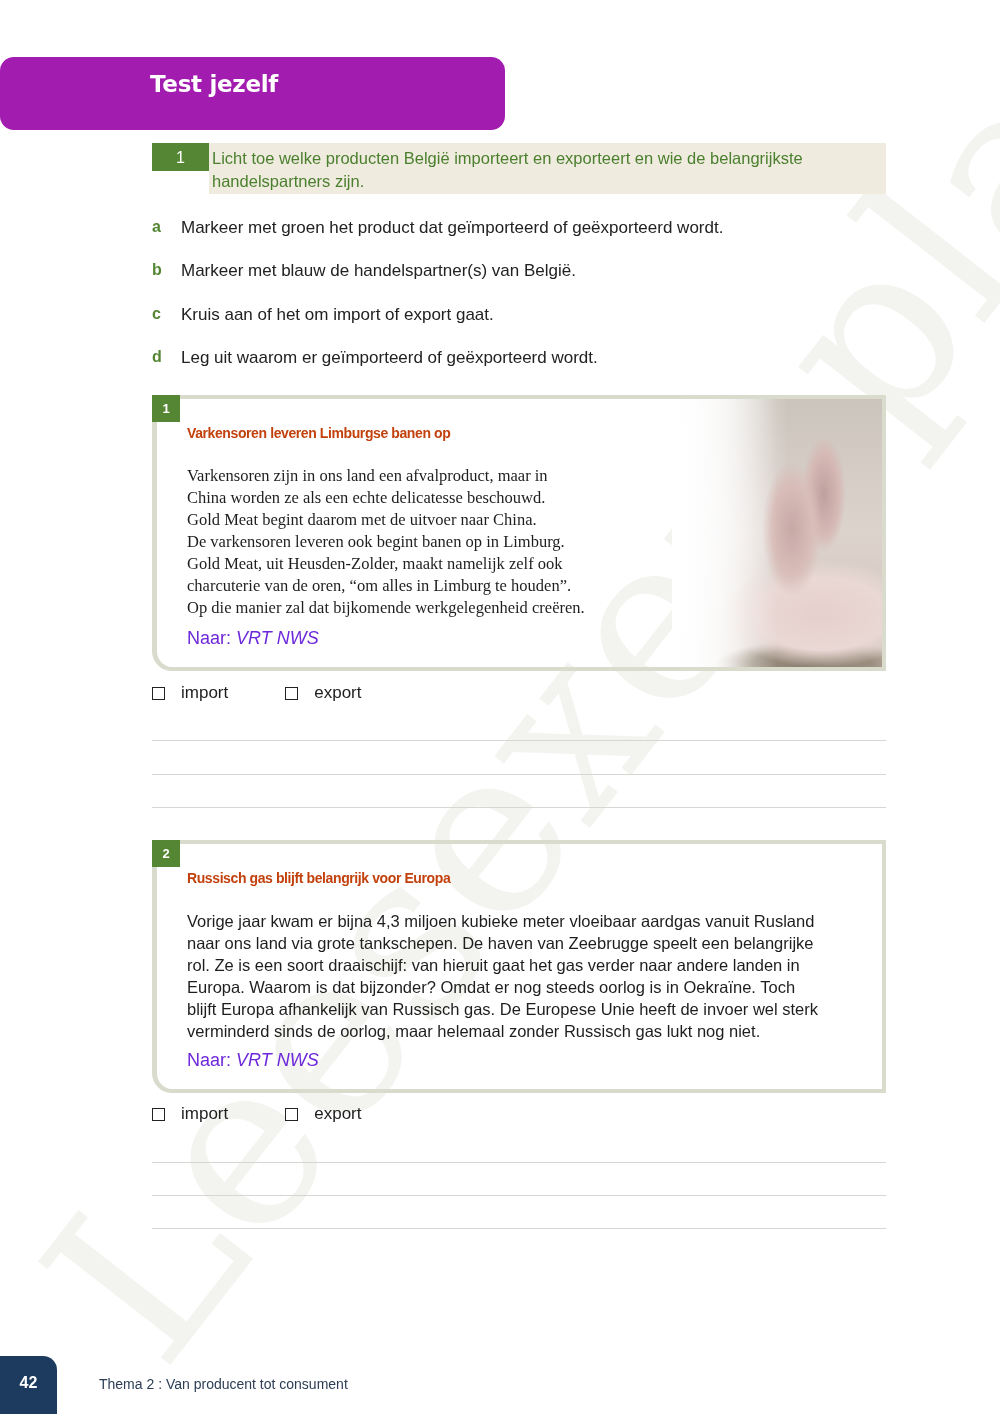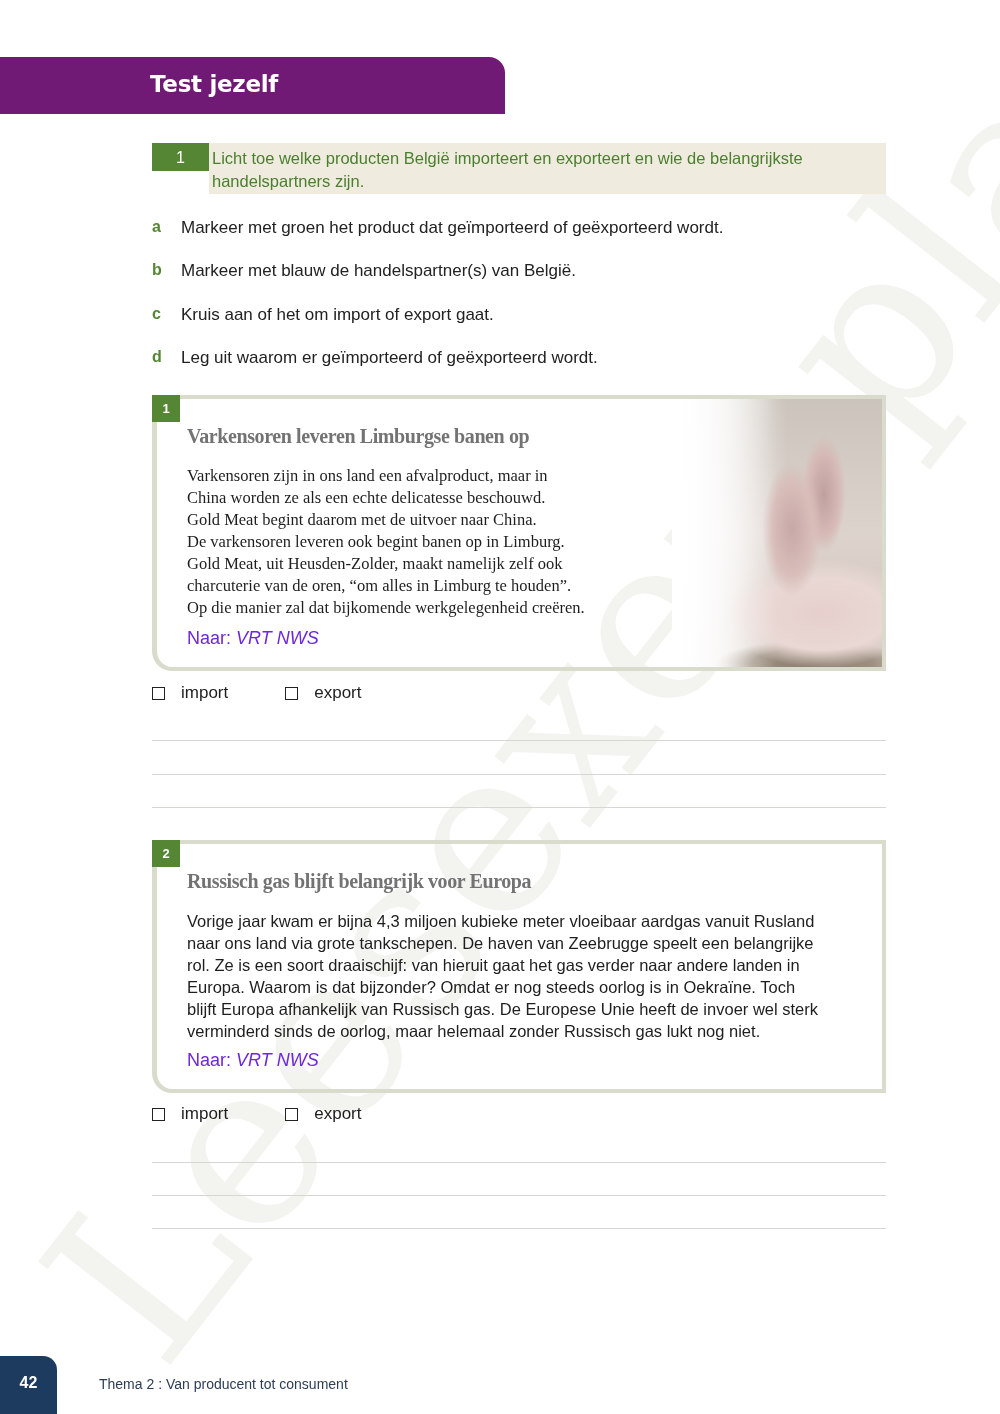--- a/index.html
+++ b/index.html
@@ -8,22 +8,22 @@
 
     .watermark {
       position: absolute; left: 30px; top: 680px;
       transform: rotate(-52deg); transform-origin: center;
       font-family: "DejaVu Serif", serif; font-size: 230px; color: #f3f3f0;
       white-space: nowrap; letter-spacing: 2px; z-index: 0; pointer-events: none;
       width: 1300px; margin-left: -180px;
     }
 
     .header-band {
-      position: absolute; left: 0; top: 57px; width: 505px; height: 57px;
-      background: #701a75; border-top-right-radius: 16px; z-index: 1;
+      position: absolute; left: 0; top: 57px; width: 505px; height: 73px;
+      background: #a21caf; border-top-right-radius: 16px; z-index: 1; border-radius: 14px;
     }
     .header-title {
       position: absolute; left: 150px; top: 14px; color: #fff;
       font-family: "DejaVu Sans", sans-serif; font-weight: bold; font-size: 23px; letter-spacing: -0.3px;
     }
 
     .task {
       position: absolute; left: 152px; top: 143px; width: 734px; height: 51px; z-index: 1;
     }
     .task-num {
@@ -42,22 +42,22 @@
     .source-box {
       position: absolute; left: 152px; width: 734px; z-index: 1;
       border: 4px solid #d9dccd; border-left-width: 5px; border-bottom-left-radius: 20px;
       background: transparent;
     }
     .box-num {
       position: absolute; left: -5px; top: -4px; width: 28px; height: 27px; background: #548633;
       color: #fff; font-weight: bold; font-size: 13px; text-align: center; line-height: 27px;
     }
     .box-title {
-      position: absolute; left: 30px; color: #737373; font-family: Liberation Serif, serif;
-      font-weight: bold; font-size: 20px; letter-spacing: -0.4px;
+      position: absolute; left: 30px; color: #c2410c; font-family: Liberation Sans, sans-serif;
+      font-weight: bold; font-size: 14px; letter-spacing: -0.4px;
     }
     .box-body {
       position: absolute; left: 30px; font-size: 16.5px; line-height: 22px; color: #1e1e1e;
     }
     .box-source { position: absolute; left: 30px; font-size: 18px; color: #6d28d9; }
     .box-source i { font-style: italic; }
 
     .pig-photo {
       position: absolute; right: 0; top: 0; width: 210px; height: 100%;
       background:

